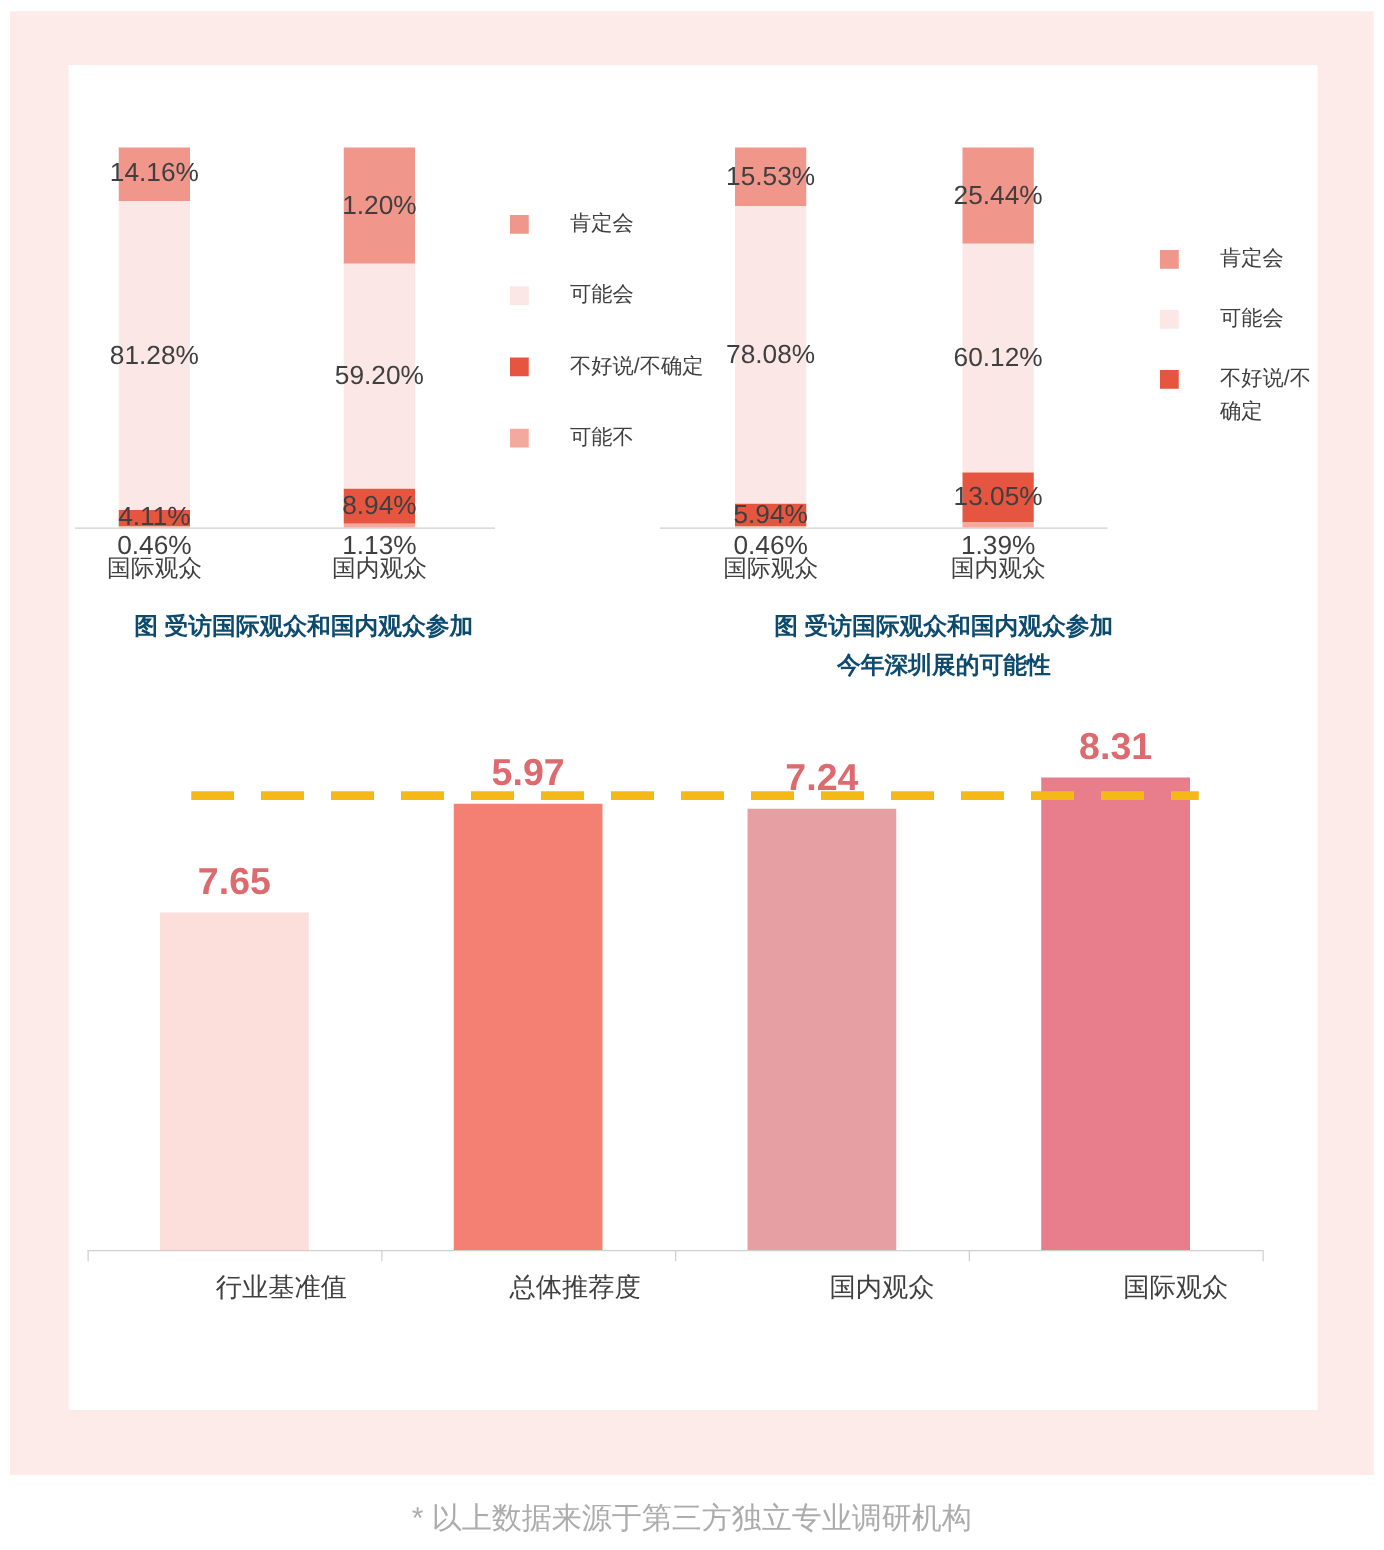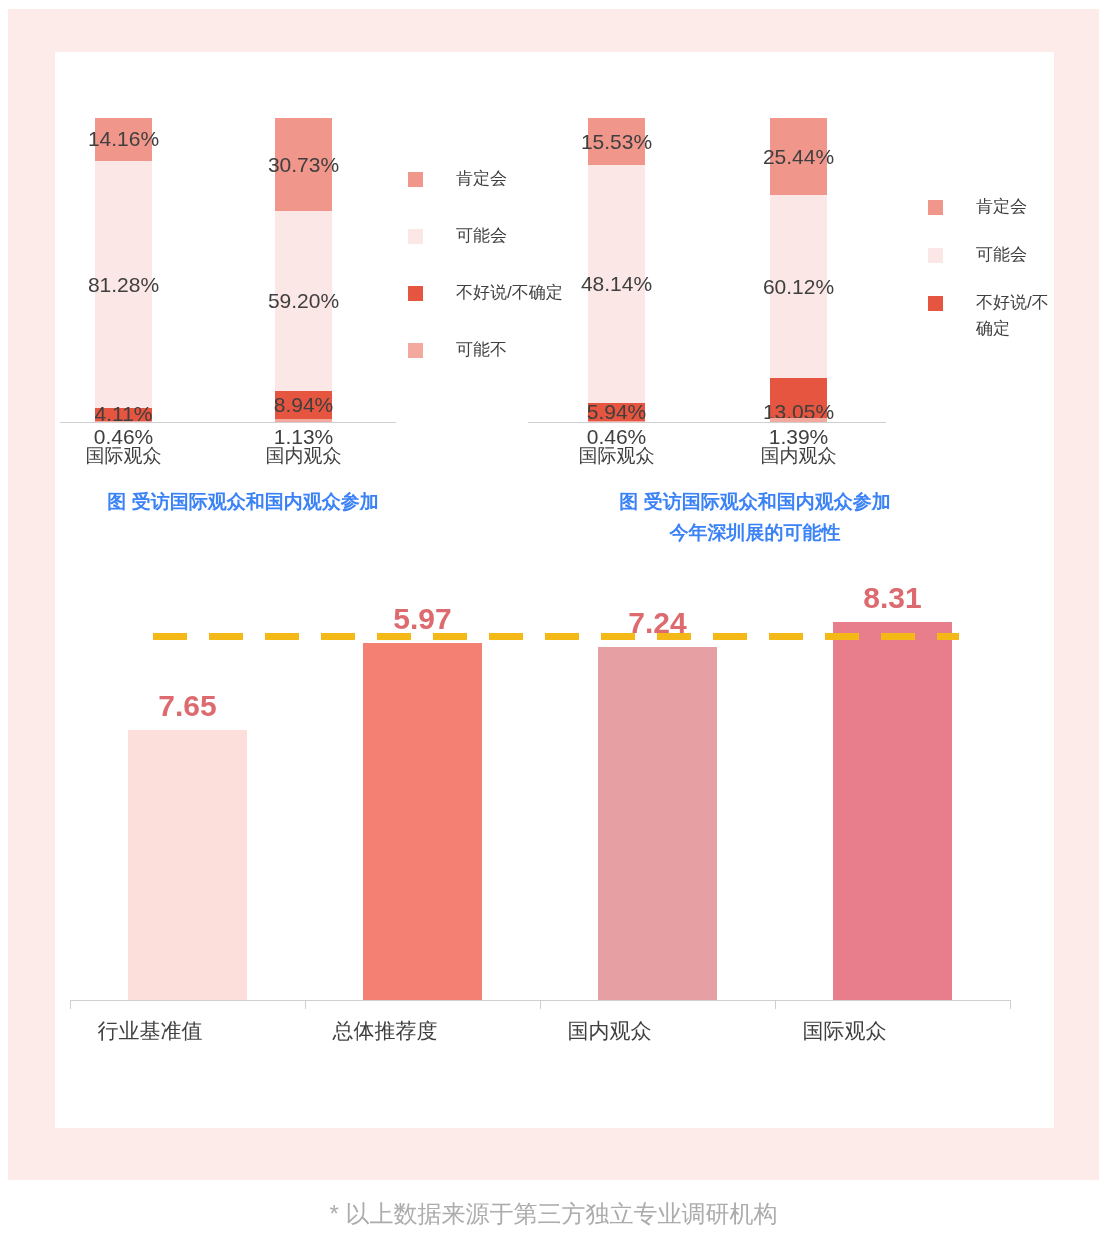--- a/index.html
+++ b/index.html
@@ -9,24 +9,24 @@
     padding-left:36px;
   }
   .pink-frame{position:absolute;left:8px;top:9px;width:1091px;height:1171px;background:#FDEBE9;}
   .panel{position:absolute;left:55px;top:52px;width:999px;height:1076px;background:#ffffff;}
   .layer{position:absolute;inset:0;}
   .hline{position:absolute;height:1px;background:#CFCFCF;}
   .vtick{position:absolute;width:1px;background:#CFCFCF;}
   .seg,.bar{position:absolute;}
   .pct-label{position:absolute;font-size:21px;color:#3F3F3F;text-align:center;line-height:26px;}
   .cat-label{position:absolute;font-size:19px;color:#3F3F3F;text-align:center;line-height:23px;}
-  .cat-label-big{position:absolute;font-size:21px;color:#3F3F3F;text-align:left;line-height:25px;}
+  .cat-label-big{position:absolute;font-size:21px;color:#3F3F3F;text-align:right;line-height:25px;}
   .legend-sq{position:absolute;width:15px;height:15px;}
   .legend-txt{position:absolute;font-size:17px;color:#3F3F3F;line-height:26px;white-space:pre-line;margin-left:28px;}
-  .chart-title{position:absolute;font-size:19px;font-weight:bold;color:#3b82f6;text-align:center;line-height:31px;}
+  .chart-title{position:absolute;font-size:19px;font-weight:bold;color:#0c4a6e;text-align:center;line-height:31px;}
   .val-label{position:absolute;font-size:30px;font-weight:bold;color:#DC6A6E;text-align:center;line-height:32px;}
   .dash-line{position:absolute;height:7px;z-index:5;}
   .bottom-title{position:absolute;left:70px;top:1062px;width:940px;text-align:center;
     font-size:24px;font-weight:bold;color:#141414;}
   .footer{position:absolute;left:0;top:1198px;width:1107px;text-align:center;
     font-size:24px;color:#ACACAC;}
 </style>
 </head>
 <body>
 
@@ -39,21 +39,21 @@
       <div class="seg" style="left: 95px; top: 117.97px; width: 57px; height: 43.0464px; background: rgb(240, 150, 139);"></div>
       <div class="pct-label" style="left: 53.5px; top: 126.493px; width: 140px;">14.16%</div>
       <div class="seg" style="left: 95px; top: 161.016px; width: 57px; height: 247.091px; background: rgb(251, 231, 229);"></div>
       <div class="pct-label" style="left: 53.5px; top: 271.562px; width: 140px;">81.28%</div>
       <div class="seg" style="left: 95px; top: 408.107px; width: 57px; height: 12.4944px; background: rgb(230, 85, 63);"></div>
       <div class="pct-label" style="left: 53.5px; top: 401.354px; width: 140px;">4.11%</div>
       <div class="seg" style="left: 95px; top: 420.602px; width: 57px; height: 1.3984px; background: rgb(244, 169, 159);"></div>
       <div class="pct-label" style="left: 53.5px; top: 424px; width: 140px;">0.46%</div>
       <div class="cat-label" style="left: 53.5px; top: 444px; width: 140px;">国际观众</div>
       <div class="seg" style="left: 275px; top: 118px; width: 57px; height: 93.4192px; background: rgb(240, 150, 139);"></div>
-      <div class="pct-label" style="left: 233.5px; top: 151.71px; width: 140px;">30.73%</div>
+      <div class="pct-label" style="left: 233.5px; top: 151.71px; width: 140px;">1.20%</div>
       <div class="seg" style="left: 275px; top: 211.419px; width: 57px; height: 179.968px; background: rgb(251, 231, 229);"></div>
       <div class="pct-label" style="left: 233.5px; top: 288.403px; width: 140px;">59.20%</div>
       <div class="seg" style="left: 275px; top: 391.387px; width: 57px; height: 27.1776px; background: rgb(230, 85, 63);"></div>
       <div class="pct-label" style="left: 233.5px; top: 391.976px; width: 140px;">8.94%</div>
       <div class="seg" style="left: 275px; top: 418.565px; width: 57px; height: 3.4352px; background: rgb(244, 169, 159);"></div>
       <div class="pct-label" style="left: 233.5px; top: 424px; width: 140px;">1.13%</div>
       <div class="cat-label" style="left: 233.5px; top: 444px; width: 140px;">国内观众</div>
       <div class="legend-sq" style="left: 408px; top: 172px; background: rgb(240, 150, 139);"></div>
       <div class="legend-txt" style="left: 428px; top: 166px;">肯定会</div>
       <div class="legend-sq" style="left: 408px; top: 229px; background: rgb(251, 231, 229);"></div>
@@ -61,32 +61,32 @@
       <div class="legend-sq" style="left: 408px; top: 286px; background: rgb(230, 85, 63);"></div>
       <div class="legend-txt" style="left: 428px; top: 280px;">不好说/不确定</div>
       <div class="legend-sq" style="left: 408px; top: 343px; background: rgb(244, 169, 159);"></div>
       <div class="legend-txt" style="left: 428px; top: 337px;">可能不</div>
     </div>
   <div class="layer" id="chartB">
       <div class="hline" style="left: 528px; top: 422px; width: 358px;"></div>
       <div class="seg" style="left: 588px; top: 117.97px; width: 57px; height: 47.2112px; background: rgb(240, 150, 139);"></div>
       <div class="pct-label" style="left: 546.5px; top: 128.575px; width: 140px;">15.53%</div>
       <div class="seg" style="left: 588px; top: 165.181px; width: 57px; height: 237.363px; background: rgb(251, 231, 229);"></div>
-      <div class="pct-label" style="left: 546.5px; top: 270.862px; width: 140px;">48.14%</div>
+      <div class="pct-label" style="left: 546.5px; top: 270.862px; width: 140px;">78.08%</div>
       <div class="seg" style="left: 588px; top: 402.544px; width: 57px; height: 18.0576px; background: rgb(230, 85, 63);"></div>
       <div class="pct-label" style="left: 546.5px; top: 398.573px; width: 140px;">5.94%</div>
       <div class="seg" style="left: 588px; top: 420.602px; width: 57px; height: 1.3984px; background: rgb(244, 169, 159);"></div>
       <div class="pct-label" style="left: 546.5px; top: 424px; width: 140px;">0.46%</div>
       <div class="cat-label" style="left: 546.5px; top: 444px; width: 140px;">国际观众</div>
       <div class="seg" style="left: 770px; top: 118px; width: 57px; height: 77.3376px; background: rgb(240, 150, 139);"></div>
       <div class="pct-label" style="left: 728.5px; top: 143.669px; width: 140px;">25.44%</div>
       <div class="seg" style="left: 770px; top: 195.338px; width: 57px; height: 182.765px; background: rgb(251, 231, 229);"></div>
       <div class="pct-label" style="left: 728.5px; top: 273.72px; width: 140px;">60.12%</div>
       <div class="seg" style="left: 770px; top: 378.102px; width: 57px; height: 39.672px; background: rgb(230, 85, 63);"></div>
-      <div class="pct-label" style="left: 728.5px; top: 384.938px; width: 140px; margin-top: 14px;">13.05%</div>
+      <div class="pct-label" style="left: 728.5px; top: 384.938px; width: 140px;">13.05%</div>
       <div class="seg" style="left: 770px; top: 417.774px; width: 57px; height: 4.2256px; background: rgb(244, 169, 159);"></div>
       <div class="pct-label" style="left: 728.5px; top: 424px; width: 140px;">1.39%</div>
       <div class="cat-label" style="left: 728.5px; top: 444px; width: 140px;">国内观众</div>
       <div class="legend-sq" style="left: 928px; top: 200px; background: rgb(240, 150, 139);"></div>
       <div class="legend-txt" style="left: 948px; top: 194px;">肯定会</div>
       <div class="legend-sq" style="left: 928px; top: 248px; background: rgb(251, 231, 229);"></div>
       <div class="legend-txt" style="left: 948px; top: 242px;">可能会</div>
       <div class="legend-sq" style="left: 928px; top: 296px; background: rgb(230, 85, 63);"></div>
       <div class="legend-txt" style="left: 948px; top: 290px;">不好说/不
 确定</div>

